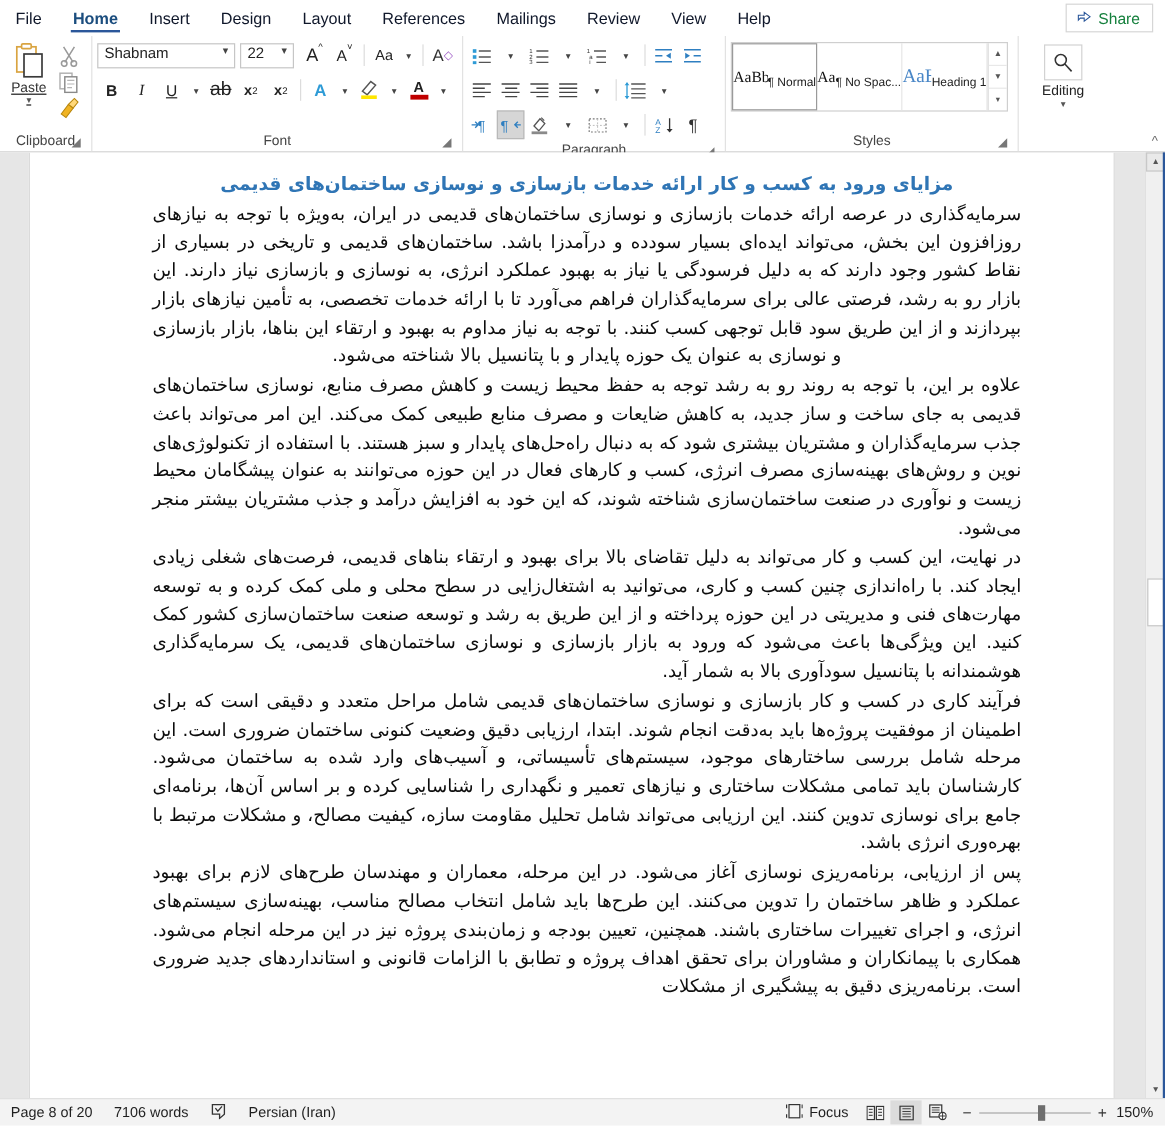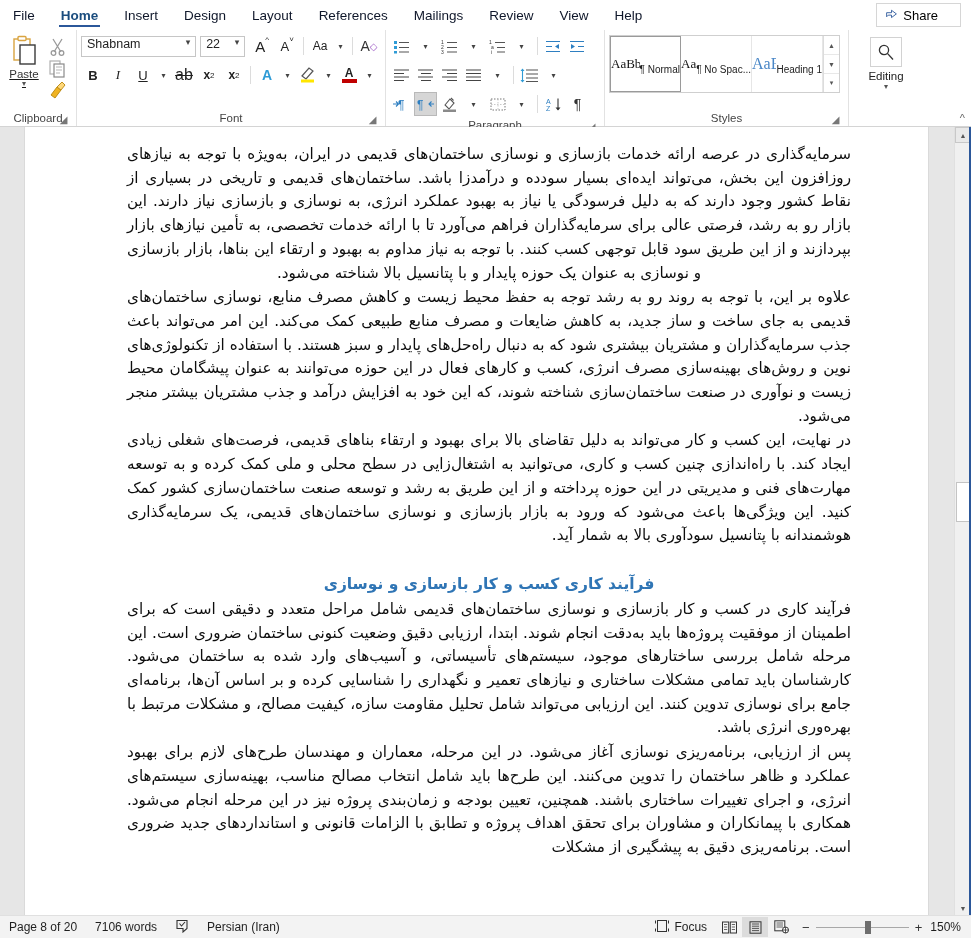--- a/index.html
+++ b/index.html
@@ -45,23 +45,23 @@
     background: #2b579a;
   }
   .tabbar-spacer { flex: 1 1 auto; }
   .share-btn {
     align-self: center;
     margin-right: 10px;
     display: flex;
     align-items: center;
     gap: 5px;
     border: 1px solid #d6d6d6;
-    padding: 3px 22px 3px 8px;
+    padding: 3px 10px 3px 8px;
     font-size: 13px;
-    color: #000000;
+    color: #15803d;
     background: #fff;
     cursor: default;
   }
 
   
   .ribbon {
     height: 96px;
     background: #ffffff;
     border-bottom: 1px solid #d4d4d4;
     display: flex;
@@ -640,24 +640,24 @@
     </div>
     <div class="group-label"></div>
   </div>
 
   <div class="collapse-ribbon">^</div>
 </div>
 
 <div class="docarea">
   <div class="page">
     <div class="page-inner">
+      <h2 class="doc-h">مزایای ورود به کسب و کار ارائه خدمات بازسازی و نوسازی ساختمان‌های قدیمی</h2>
       <p class="doc-p center-last">سرمایه‌گذاری در عرصه ارائه خدمات بازسازی و نوسازی ساختمان‌های قدیمی در ایران، به‌ویژه با توجه به نیازهای روزافزون این بخش، می‌تواند ایده‌ای بسیار سودده و درآمدزا باشد. ساختمان‌های قدیمی و تاریخی در بسیاری از نقاط کشور وجود دارند که به دلیل فرسودگی یا نیاز به بهبود عملکرد انرژی، به نوسازی و بازسازی نیاز دارند. این بازار رو به رشد، فرصتی عالی برای سرمایه‌گذاران فراهم می‌آورد تا با ارائه خدمات تخصصی، به تأمین نیازهای بازار بپردازند و از این طریق سود قابل توجهی کسب کنند. با توجه به نیاز مداوم به بهبود و ارتقاء این بناها، بازار بازسازی و نوسازی به عنوان یک حوزه پایدار و با پتانسیل بالا شناخته می‌شود.</p>
       <p class="doc-p">علاوه بر این، با توجه به روند رو به رشد توجه به حفظ محیط زیست و کاهش مصرف منابع، نوسازی ساختمان‌های قدیمی به جای ساخت و ساز جدید، به کاهش ضایعات و مصرف منابع طبیعی کمک می‌کند. این امر می‌تواند باعث جذب سرمایه‌گذاران و مشتریان بیشتری شود که به دنبال راه‌حل‌های پایدار و سبز هستند. با استفاده از تکنولوژی‌های نوین و روش‌های بهینه‌سازی مصرف انرژی، کسب و کارهای فعال در این حوزه می‌توانند به عنوان پیشگامان محیط زیست و نوآوری در صنعت ساختمان‌سازی شناخته شوند، که این خود به افزایش درآمد و جذب مشتریان بیشتر منجر می‌شود.</p>
       <p class="doc-p">در نهایت، این کسب و کار می‌تواند به دلیل تقاضای بالا برای بهبود و ارتقاء بناهای قدیمی، فرصت‌های شغلی زیادی ایجاد کند. با راه‌اندازی چنین کسب و کاری، می‌توانید به اشتغال‌زایی در سطح محلی و ملی کمک کرده و به توسعه مهارت‌های فنی و مدیریتی در این حوزه پرداخته و از این طریق به رشد و توسعه صنعت ساختمان‌سازی کشور کمک کنید. این ویژگی‌ها باعث می‌شود که ورود به بازار بازسازی و نوسازی ساختمان‌های قدیمی، یک سرمایه‌گذاری هوشمندانه با پتانسیل سودآوری بالا به شمار آید.</p>
-      <h2 class="doc-h second">فرآیند کاری کسب و کار بازسازی و نوسازی</h2>
       <p class="doc-p">فرآیند کاری در کسب و کار بازسازی و نوسازی ساختمان‌های قدیمی شامل مراحل متعدد و دقیقی است که برای اطمینان از موفقیت پروژه‌ها باید به‌دقت انجام شوند. ابتدا، ارزیابی دقیق وضعیت کنونی ساختمان ضروری است. این مرحله شامل بررسی ساختارهای موجود، سیستم‌های تأسیساتی، و آسیب‌های وارد شده به ساختمان می‌شود. کارشناسان باید تمامی مشکلات ساختاری و نیازهای تعمیر و نگهداری را شناسایی کرده و بر اساس آن‌ها، برنامه‌ای جامع برای نوسازی تدوین کنند. این ارزیابی می‌تواند شامل تحلیل مقاومت سازه، کیفیت مصالح، و مشکلات مرتبط با بهره‌وری انرژی باشد.</p>
       <p class="doc-p">پس از ارزیابی، برنامه‌ریزی نوسازی آغاز می‌شود. در این مرحله، معماران و مهندسان طرح‌های لازم برای بهبود عملکرد و ظاهر ساختمان را تدوین می‌کنند. این طرح‌ها باید شامل انتخاب مصالح مناسب، بهینه‌سازی سیستم‌های انرژی، و اجرای تغییرات ساختاری باشند. همچنین، تعیین بودجه و زمان‌بندی پروژه نیز در این مرحله انجام می‌شود. همکاری با پیمانکاران و مشاوران برای تحقق اهداف پروژه و تطابق با الزامات قانونی و استانداردهای جدید ضروری است. برنامه‌ریزی دقیق به پیشگیری از مشکلات</p>
     </div>
   </div>
 </div>
 
 <div class="vscroll">
   <div class="vs-btn top">▲</div>
   <div class="vs-thumb"></div>
   <div class="vs-btn bottom">▼</div>

